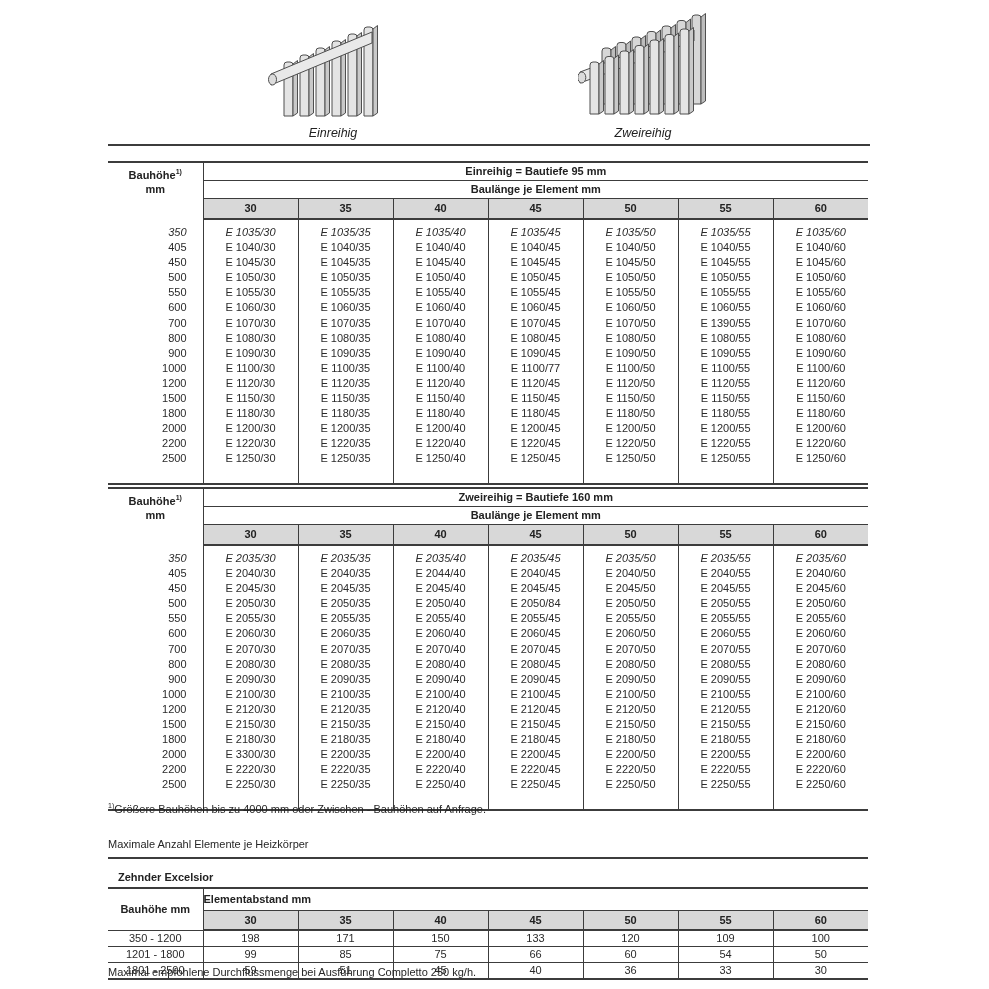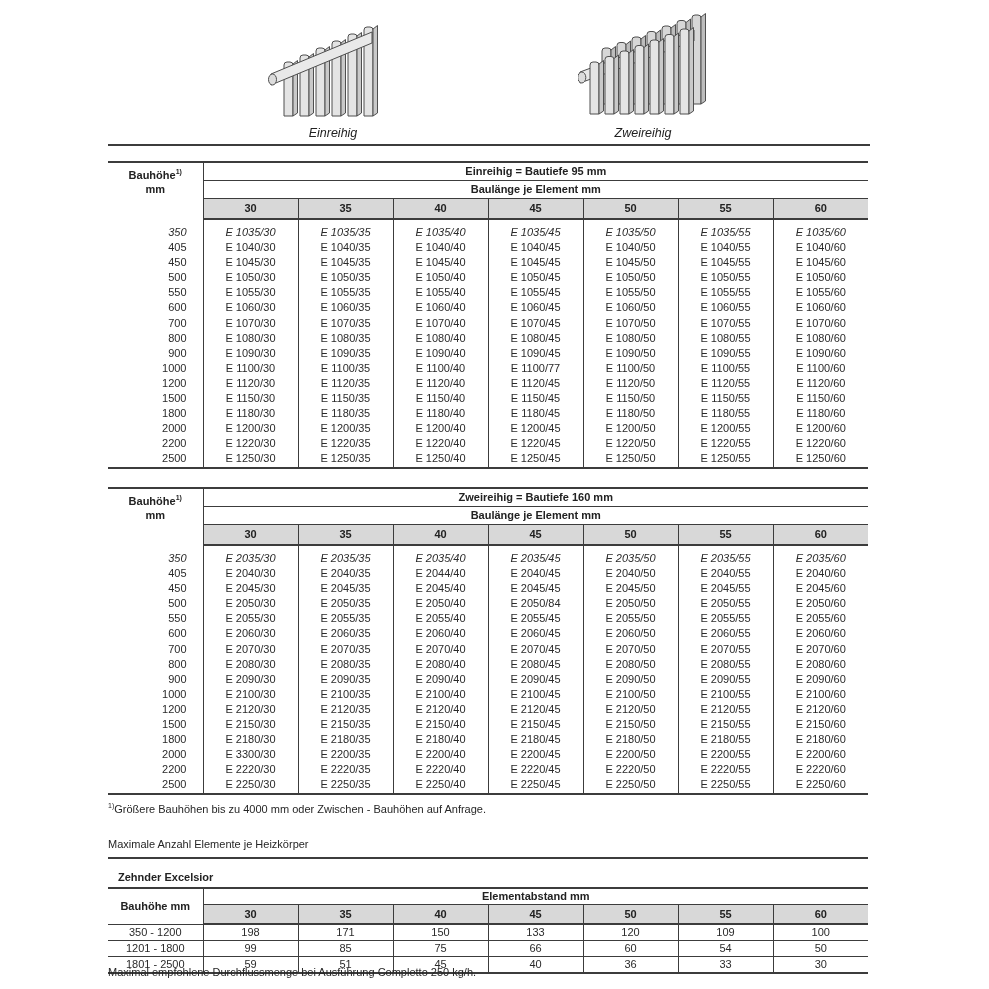--- a/index.html
+++ b/index.html
@@ -23,32 +23,32 @@
   .models { font-size:11px; border-top:2px solid var(--line); border-bottom:2px solid var(--line); }
   .models th { font-weight:bold; font-size:11px; color:#222; }
   .corner { vertical-align:top; padding-top:2px; text-align:center; border-right:1px solid var(--line); line-height:14px; }
   .corner sup { font-size:7px; vertical-align:super; }
   .band { border-bottom:1px solid var(--line); height:18px; text-align:center; border-left:1px solid var(--line); }
   .numrow th { background:var(--gray); border-bottom:2px solid var(--line); border-left:1px solid var(--line); height:21px; text-align:center; }
   .models tbody td { text-align:center; line-height:15.1px; font-size:11px; }
   .models tbody td + td { border-left:1px solid var(--line); }
   .models tbody td.rh { text-align:right; padding-right:16px; border-right:1px solid var(--line); }
   .models tbody tr:first-child td { padding-top:5px;font-style:italic; }
-  .models tbody tr:last-child td { padding-bottom:0; }
+  .models tbody tr:last-child td { padding-bottom:16px; }
 
   
   .note { font-size:11px; color:#262626; }
   .note sup { font-size:7px; }
 
   
   .limits { font-size:11px; border-top:2px solid var(--line); border-bottom:2px solid var(--line); }
   .limits th { font-weight:bold; font-size:11px; color:#222; }
   .brand th { text-align:left; padding:12px 0 4px 10px; border-bottom:2px solid var(--line); }
   .corner2 { text-align:center; vertical-align:middle; border-right:1px solid var(--line); }
-  .band2 { border-bottom:1px solid var(--line); height:16px; text-align:center; border-left:1px solid var(--line); }
+  .band2 { border-bottom:1px solid var(--line); height:22px; text-align:left; border-left:1px solid var(--line); }
   .limits .numrow th { height:20px; }
   .limits tbody td { text-align:center; line-height:15px; border-top:1px solid var(--line); }
   .limits tbody td + td { border-left:1px solid var(--line); }
   .limits tbody td.rh { border-right:1px solid var(--line); text-align:center; }
 
   svg .tube-f { fill:#e4e4e4; stroke:#4f4f4f; stroke-width:1; }
   svg .tube-s { fill:#c9c9c9; stroke:#4f4f4f; stroke-width:1; }
   svg .tube-fb { fill:#d7d7d7; stroke:#4f4f4f; stroke-width:1; }
   svg .tube-sb { fill:#bdbdbd; stroke:#4f4f4f; stroke-width:1; }
   svg .mani { fill:#e9e9e9; stroke:#4f4f4f; stroke-width:1; }
@@ -210,21 +210,21 @@
           <td>E 1060/55</td>
           <td>E 1060/60</td>
         </tr>
         <tr>
           <td class="rh">700</td>
           <td>E 1070/30</td>
           <td>E 1070/35</td>
           <td>E 1070/40</td>
           <td>E 1070/45</td>
           <td>E 1070/50</td>
-          <td>E 1070/55</td>
+          <td>E 1390/55</td>
           <td>E 1070/60</td>
         </tr>
         <tr>
           <td class="rh">800</td>
           <td>E 1080/30</td>
           <td>E 1080/35</td>
           <td>E 1080/40</td>
           <td>E 1080/45</td>
           <td>E 1080/50</td>
           <td>E 1080/55</td>

